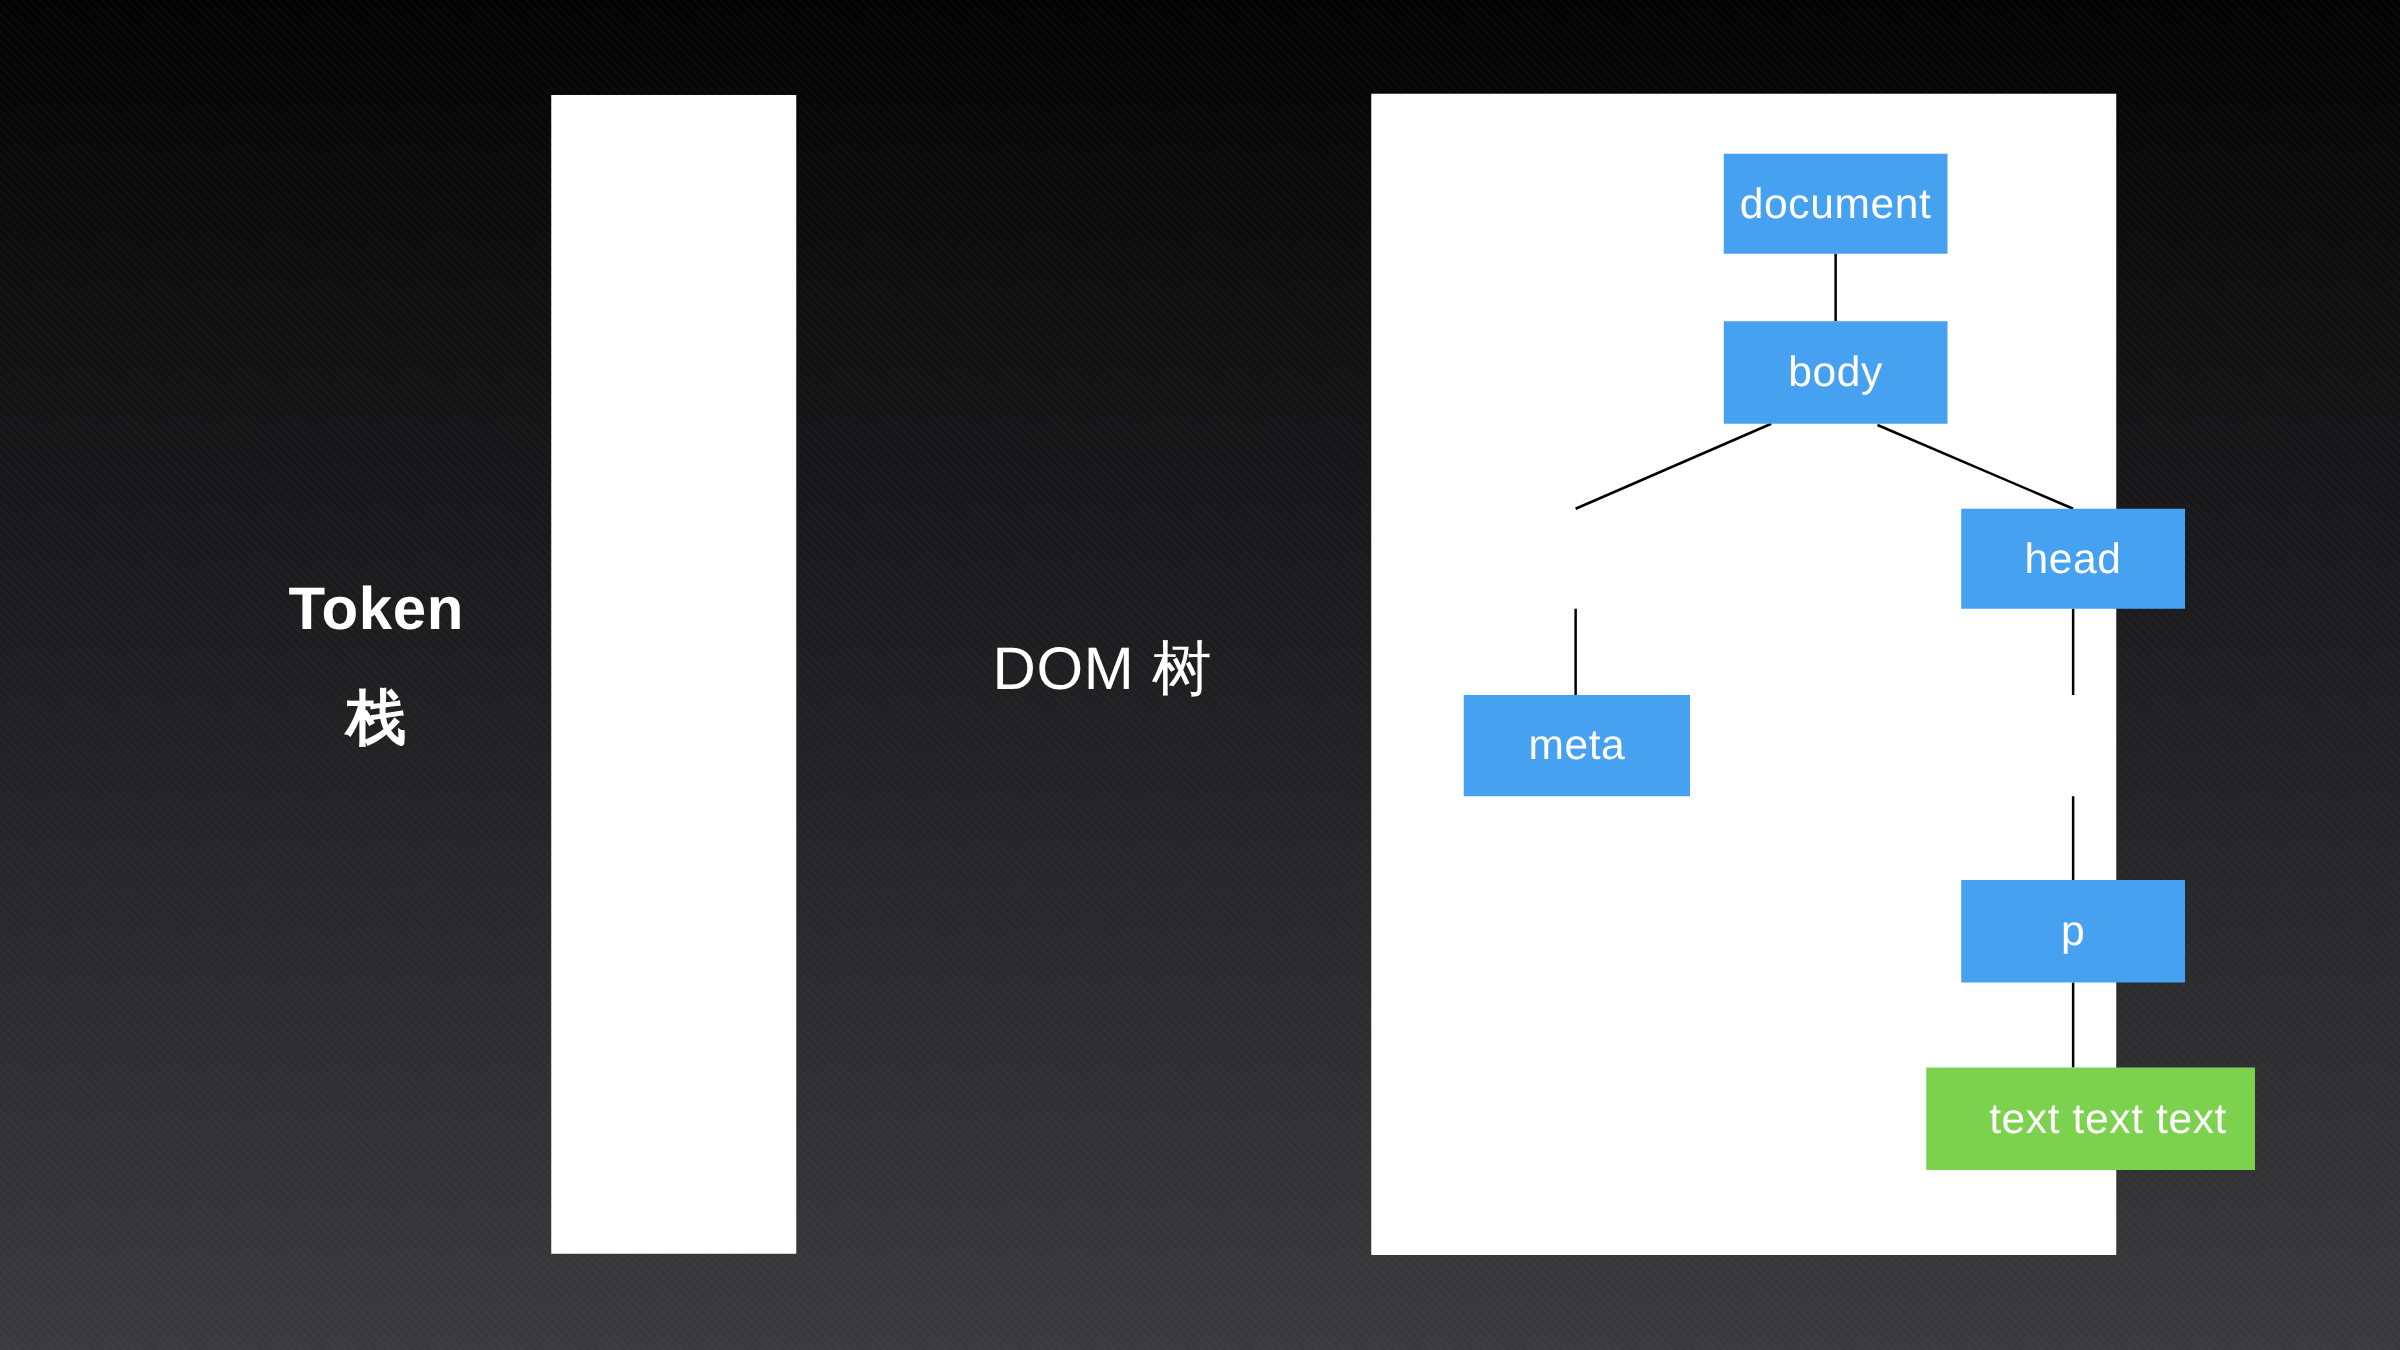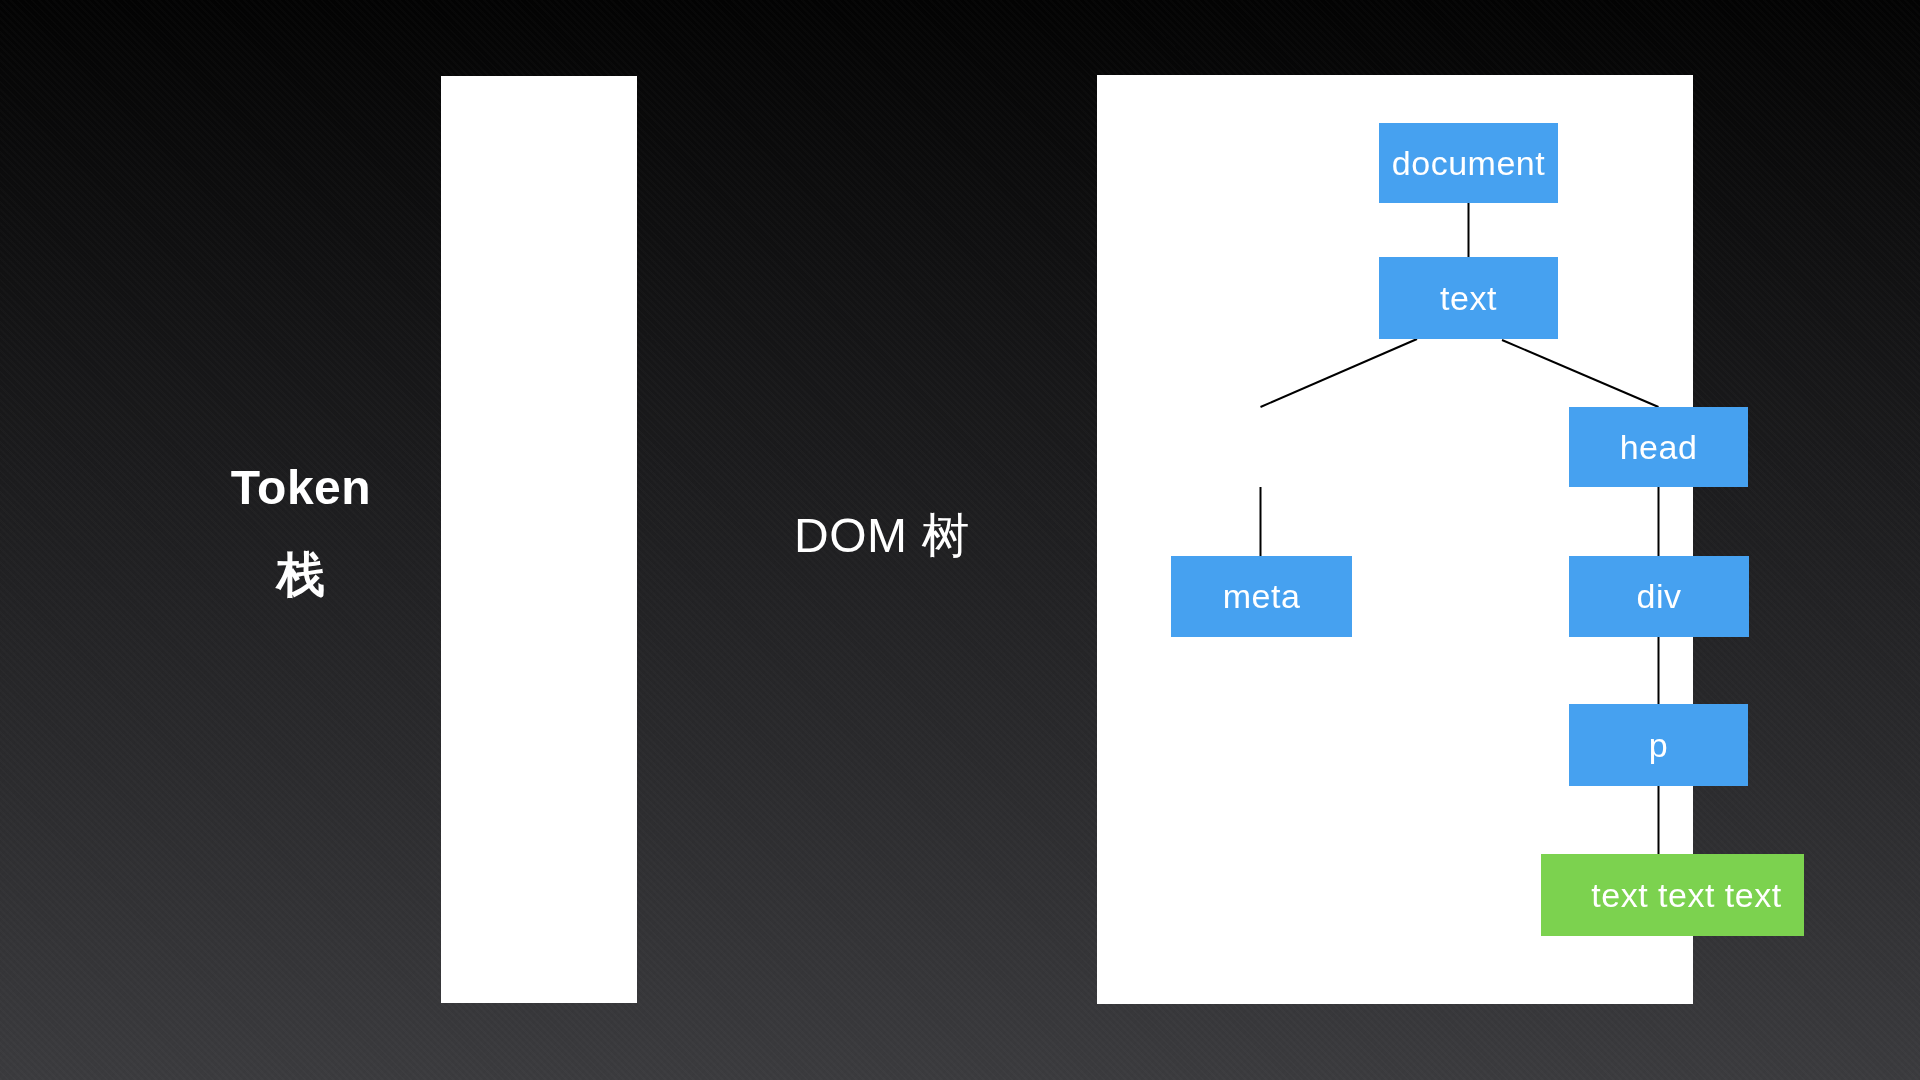--- a/index.html
+++ b/index.html
@@ -97,19 +97,18 @@
   <svg width="744" height="929" viewBox="0 0 744 929">
       <line x1="371.5" y1="128" x2="371.5" y2="182" stroke="#000000" stroke-width="2"></line>
       <line x1="320" y1="264" x2="163.5" y2="332" stroke="#000000" stroke-width="2"></line>
       <line x1="405" y1="265" x2="561.5" y2="332" stroke="#000000" stroke-width="2"></line>
       <line x1="163.5" y1="412" x2="163.5" y2="481" stroke="#000000" stroke-width="2"></line>
       <line x1="561.5" y1="412" x2="561.5" y2="481" stroke="#000000" stroke-width="2"></line>
       <line x1="561.5" y1="562" x2="561.5" y2="629" stroke="#000000" stroke-width="2"></line>
       <line x1="561.5" y1="711" x2="561.5" y2="779" stroke="#000000" stroke-width="2"></line>
     </svg>
 <div class="node" style="left: 282px; top: 48px; width: 179px; height: 80px; background: rgb(70, 161, 240); color: rgb(255, 255, 255);">document</div>
-    <div class="node" style="left: 282px; top: 182px; width: 179px; height: 82px; background: rgb(70, 161, 240); color: rgb(255, 255, 255);">text</div>
+    <div class="node" style="left: 282px; top: 182px; width: 179px; height: 82px; background: rgb(70, 161, 240); color: rgb(255, 255, 255);">body</div>
     <div class="node" style="left: 472px; top: 332px; width: 179px; height: 80px; background: rgb(70, 161, 240); color: rgb(255, 255, 255);">head</div>
     <div class="node" style="left: 74px; top: 481px; width: 181px; height: 81px; background: rgb(70, 161, 240); color: rgb(255, 255, 255);">meta</div>
-    <div class="node" style="left: 472px; top: 481px; width: 180px; height: 81px; background: rgb(70, 161, 240); color: rgb(255, 255, 255);">div</div>
     <div class="node" style="left: 472px; top: 629px; width: 179px; height: 82px; background: rgb(70, 161, 240); color: rgb(255, 255, 255);">p</div>
     <div class="node" style="left: 444px; top: 779px; width: 235px; height: 82px; background: rgb(124, 210, 79); color: rgb(255, 255, 255); padding-left: 28px;">text text text</div>
   </div>
 
 </body></html>

